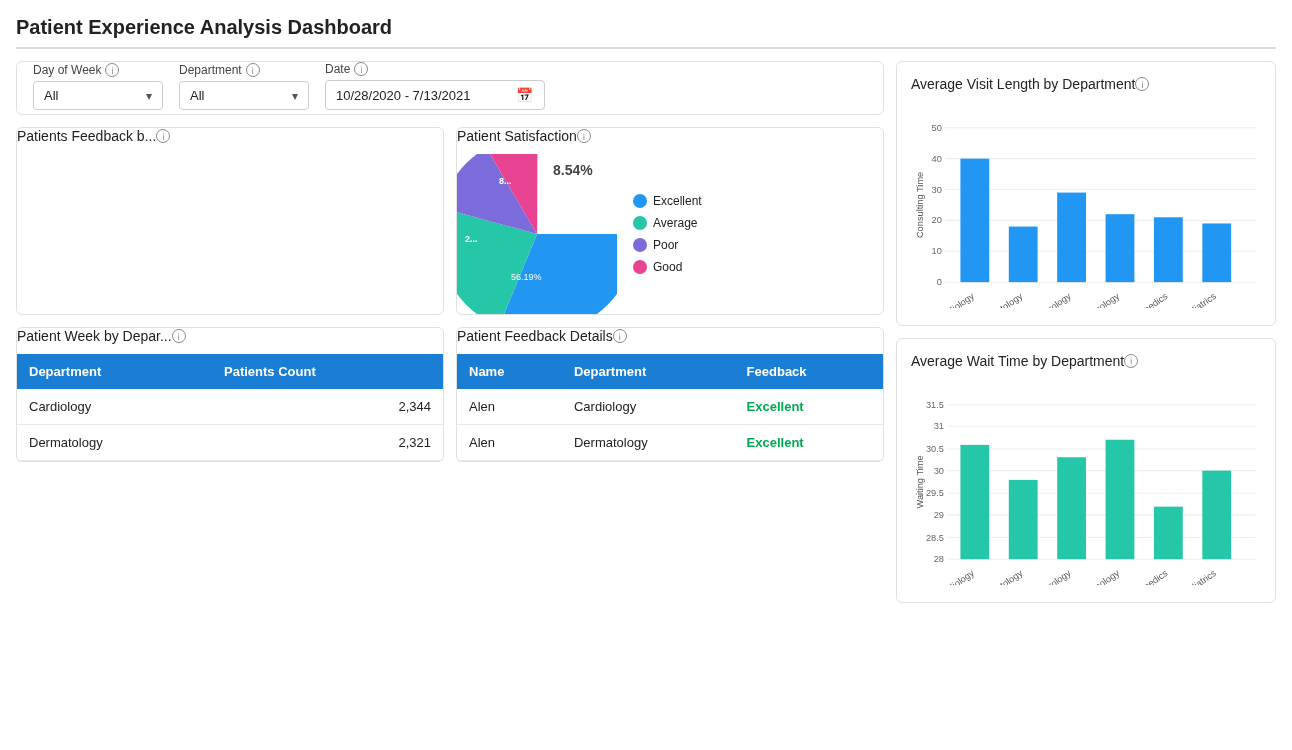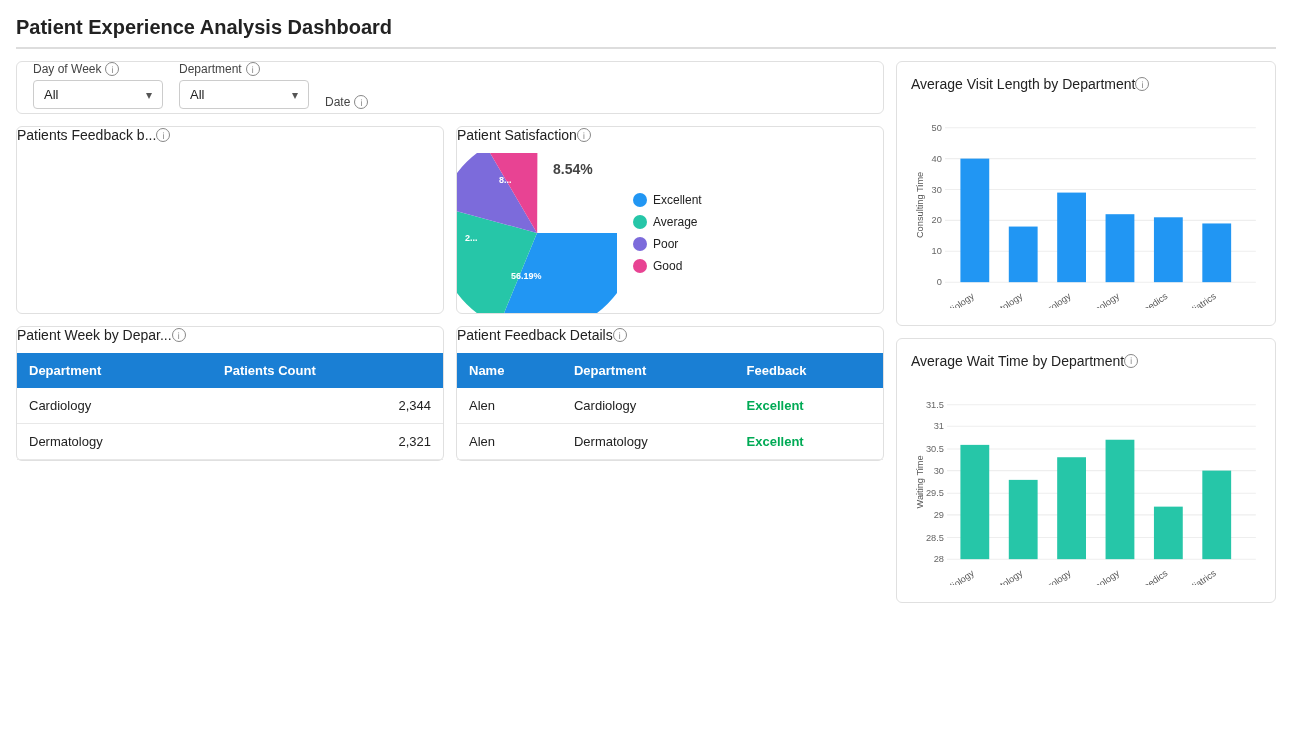--- a/index.html
+++ b/index.html
@@ -79,20 +79,24 @@
             <span>All</span>
             <span class="chevron">▾</span>
           </div>
         </div>
 
         <div class="filter-group">
           <div class="filter-label">
             <span>Date</span>
             <span class="info-icon">ℹ</span>
           </div>
+          <div class="filter-date">
+            <span>10/28/2020 - 7/13/2021</span>
+            <span class="cal-icon">📅</span>
+          </div>
         </div>
       </div>
     </div>
 
     <div class="two-col">
 
       <div class="card">
         <div class="card-title">
           <span>Patients Feedback b...</span>
           <span class="info-icon">ℹ</span>
@@ -110,21 +114,21 @@
 
               <circle cx="80" cy="80" r="50" fill="none" stroke="#2196f3" stroke-width="100" stroke-dasharray="176.46 314.16" stroke-dashoffset="78.54"></circle>
 
               <circle cx="80" cy="80" r="50" fill="none" stroke="#26c6a8" stroke-width="100" stroke-dasharray="72.26 314.16" stroke-dashoffset="-97.92"></circle>
 
               <circle cx="80" cy="80" r="50" fill="none" stroke="#7c6bdb" stroke-width="100" stroke-dasharray="38.55 314.16" stroke-dashoffset="-170.18"></circle>
 
               <circle cx="80" cy="80" r="50" fill="none" stroke="#e84393" stroke-width="100" stroke-dasharray="26.83 314.16" stroke-dashoffset="-208.73"></circle>
             </svg>
             
-            <div style="position:absolute;top:118px;left:54px;font-size:9px;color:#fff;font-weight:bold;">56.19%</div>
+            <div style="position:absolute;top:118px;left:54px;font-size:9px;color:#fff;font-weight:normal;">56.19%</div>
             <div style="position:absolute;top:80px;left:8px;font-size:9px;color:#fff;font-weight:bold;">2...</div>
             <div style="position:absolute;top:22px;left:42px;font-size:9px;color:#fff;font-weight:bold;">8...</div>
             <div style="position:absolute;top:8px;left:96px;font-size:14px;color:#444;font-weight:bold;">8.54%</div>
           </div>
           <div class="pie-legend">
             <div class="legend-item">
               <span style="width:14px;height:14px;border-radius:50%;background:#2196f3;flex-shrink:0;display:inline-block;"></span>
               <span>Excellent</span>
             </div>
             <div class="legend-item">

